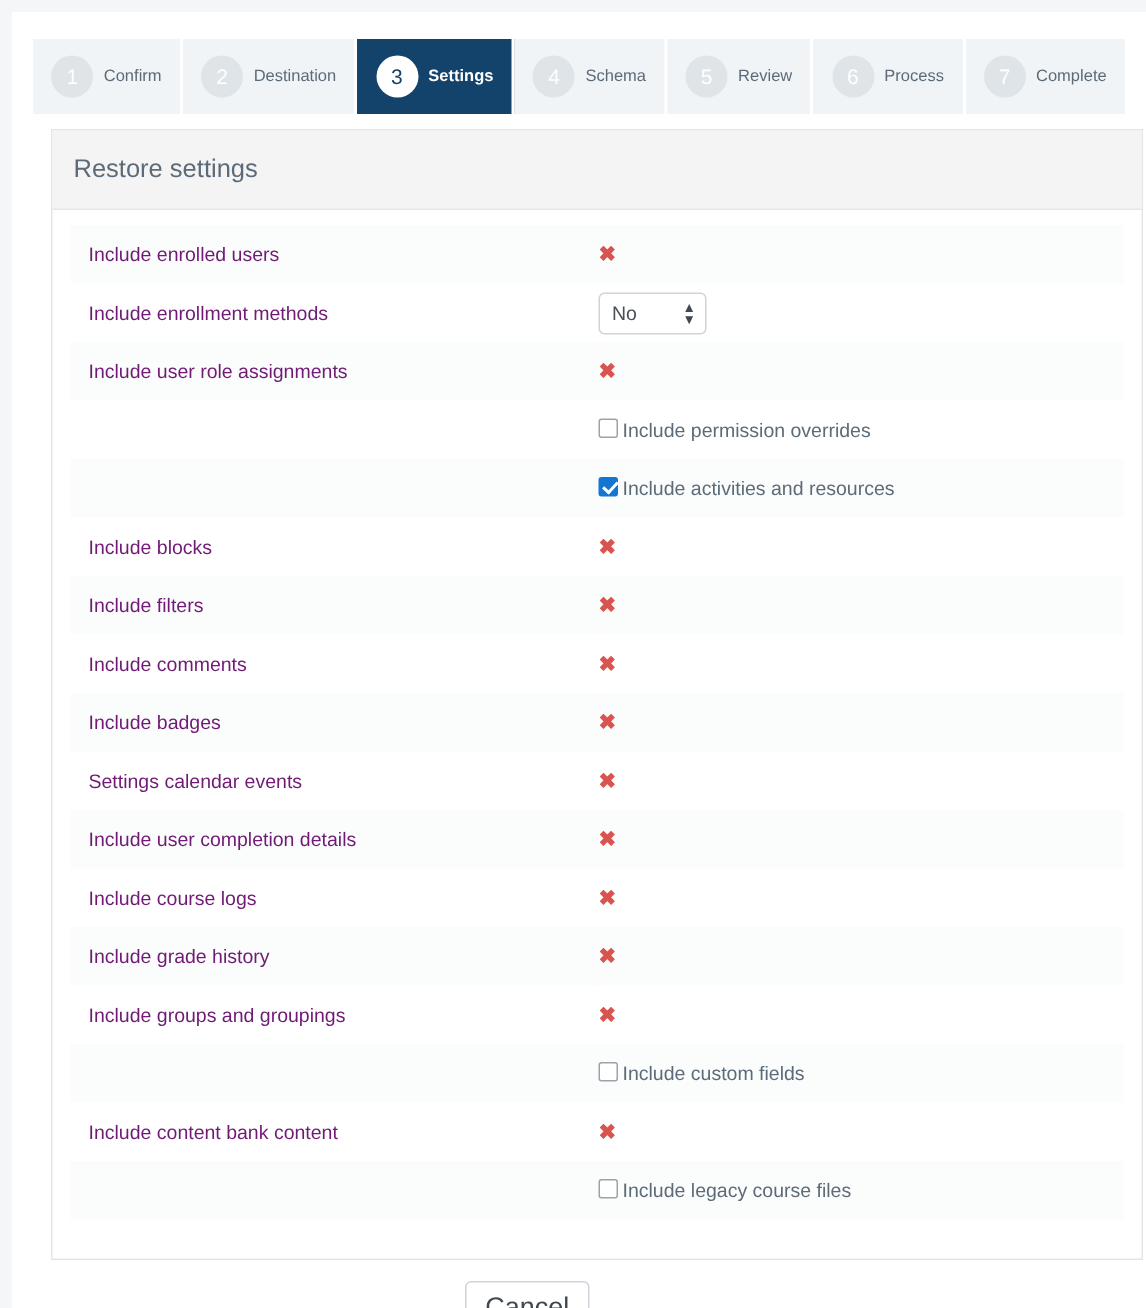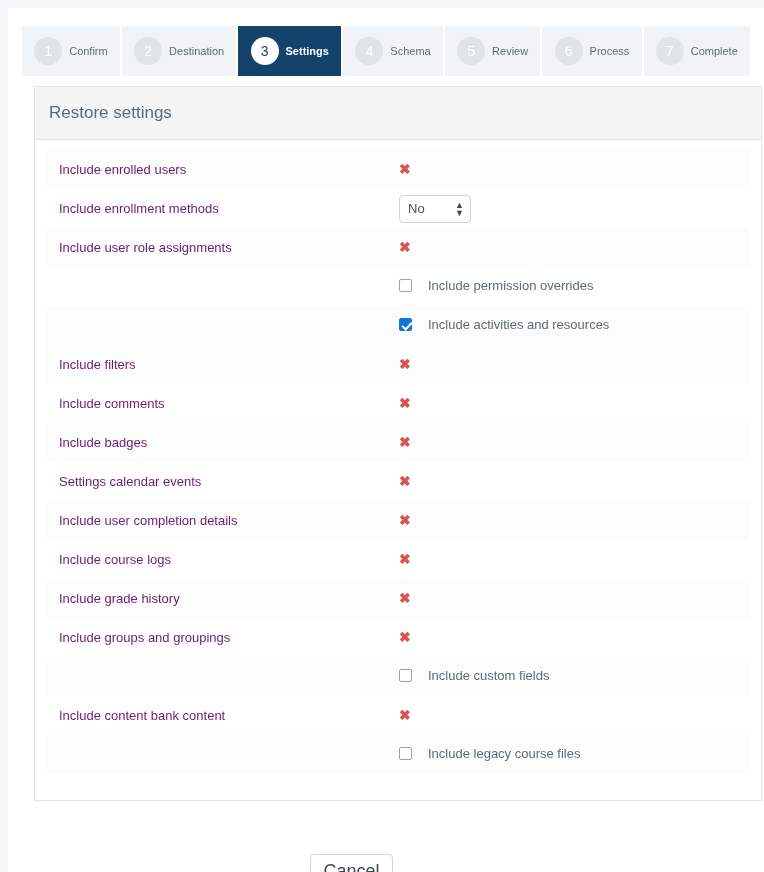--- a/index.html
+++ b/index.html
@@ -165,22 +165,21 @@
     color: #3f4750;
     display: flex;
     flex-direction: column;
     align-items: center;
     margin-left: 4px;
   }
 
   
   .cbwrap {
     display: inline-flex;
-    align-items: center;
-    gap: 16px;
+    gap: 3px;
   }
   .cbox {
     width: 13px; height: 13px;
     box-sizing: border-box;
     border: 1px solid #9aa3ab;
     border-radius: 2px;
     background: #ffffff;
     flex: 0 0 auto;
   }
   .cbox.checked {
@@ -305,20 +304,24 @@
                   <span class="cblabel">Include permission overrides</span>
                 </span></td>
             </tr>
             <tr class="srow odd">
               <td class="cell-label"></td>
               <td class="cell-value"><span class="cbwrap">
                   <span class="cbox checked"></span>
                   <span class="cblabel">Include activities and resources</span>
                 </span></td>
             </tr>
+            <tr class="srow even">
+              <td class="cell-label">Include blocks</td>
+              <td class="cell-value"><span class="xmark">✖</span></td>
+            </tr>
             <tr class="srow odd">
               <td class="cell-label">Include filters</td>
               <td class="cell-value"><span class="xmark">✖</span></td>
             </tr>
             <tr class="srow even">
               <td class="cell-label">Include comments</td>
               <td class="cell-value"><span class="xmark">✖</span></td>
             </tr>
             <tr class="srow odd">
               <td class="cell-label">Include badges</td>

